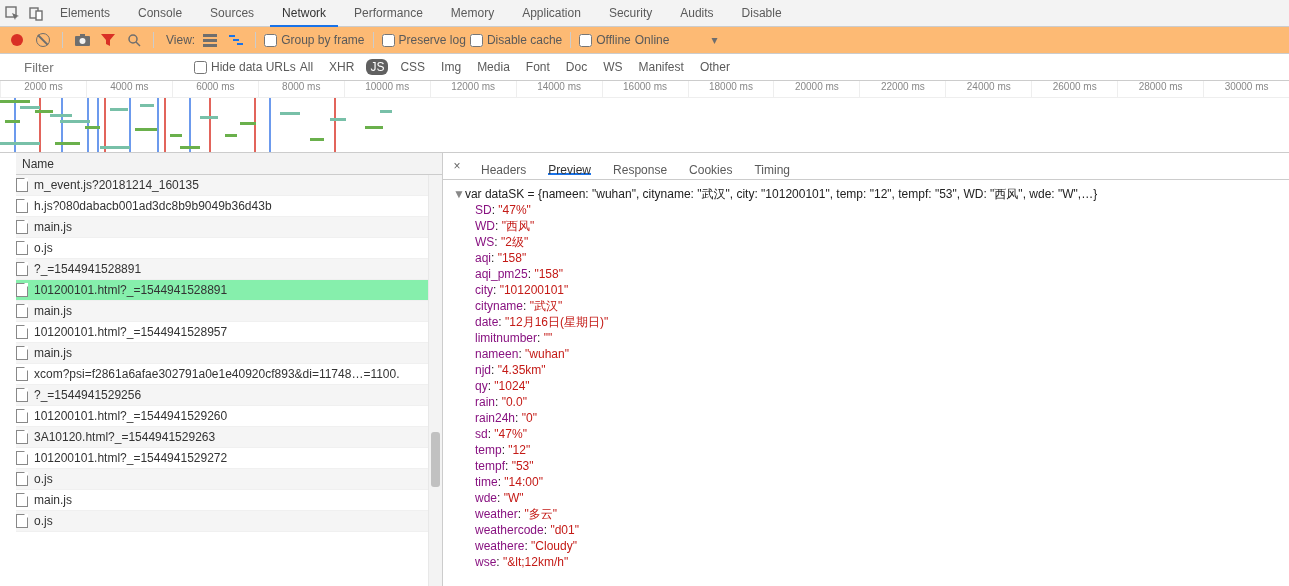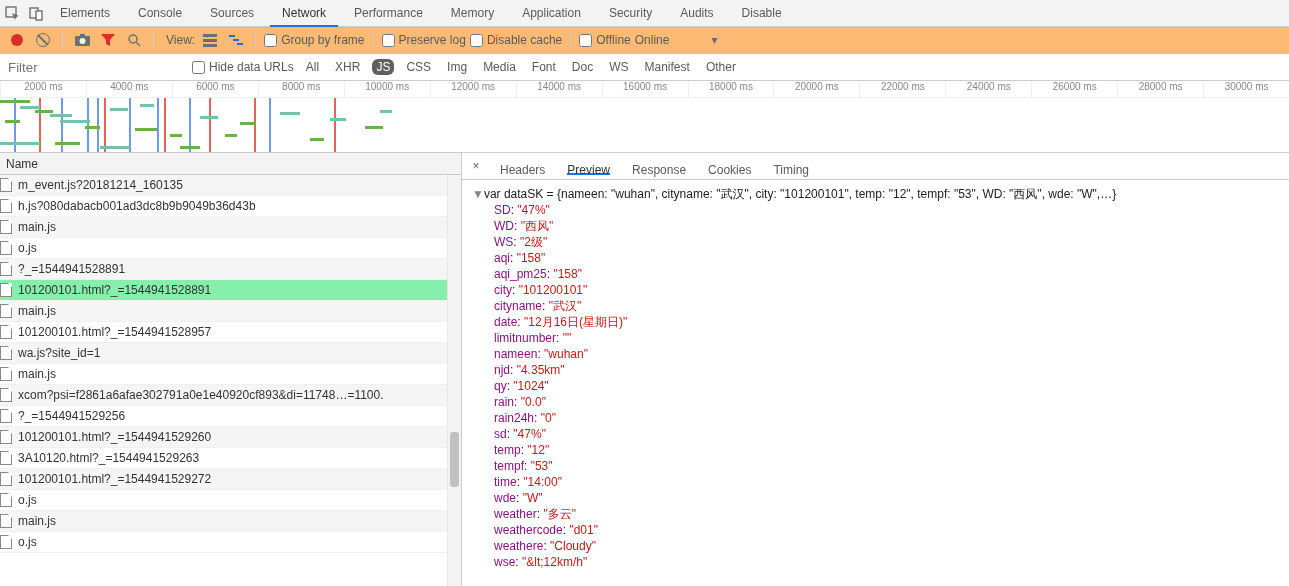--- a/index.html
+++ b/index.html
@@ -18,35 +18,35 @@
 .toolbar label { display: flex; align-items: center; gap: 4px; color: #5a5a5a; cursor: pointer; }
 .toolbar input[type=checkbox] { width: 13px; height: 13px; }
 .toolbar .view-label { color: #5a5a5a; margin-left: 4px; }
 
 .circle-red { width: 12px; height: 12px; border-radius: 50%; background: #d93025; }
 .icon-no { width: 14px; height: 14px; border: 1.5px solid #6e6e6e; border-radius: 50%; position: relative; }
 .icon-no::after { content: ""; position: absolute; width: 14px; height: 1.5px; background: #6e6e6e; top: 5.3px; left: -1px; transform: rotate(45deg); }
 
 
 .filter-bar { height: 27px; border-bottom: 1px solid #ccc; display: flex; align-items: center; background: #fff; }
-.filter-input { width: 170px; height: 20px; border: none; outline: none; padding: 0 6px; color: #ef4444; margin-left: 2px; }
-.filter-types { display: flex; align-items: center; gap: 8px; margin-left: 20px; justify-content: flex-end; }
+.filter-input { width: 170px; height: 20px; border: none; outline: none; padding: 0 6px; color: #ef4444; margin-left: 18px; }
+.filter-types { display: flex; align-items: center; margin-left: 6px; justify-content: flex-end; }
 .filter-types label { display: flex; align-items: center; gap: 4px; color: #5a5a5a; }
 .ft { color: #5a5a5a; cursor: pointer; padding: 1px 4px; border-radius: 6px; }
 .ft.active { background: #606060; color: #fff; }
 
 
 .timeline { height: 72px; border-bottom: 1px solid #ccc; background: #fff; position: relative; overflow: hidden; }
 .timeline-ticks { height: 17px; border-bottom: 1px solid #eee; display: flex; }
 .timeline-ticks div { flex: 1; font-size: 10px; color: #888; text-align: center; border-left: 1px solid #eee; }
 .waterfall { position: absolute; top: 17px; left: 0; width: 420px; height: 55px; }
 
 
 .main { display: flex; height: calc(586px - 27px - 27px - 27px - 72px); }
-.left { width: 462px; border-right: 1px solid #ccc; display: flex; flex-direction: column; position: relative; }
+.left { width: 427px; border-right: 1px solid #ccc; display: flex; flex-direction: column; position: relative; margin-left: 16px; }
 .left-header { height: 22px; border-bottom: 1px solid #ccc; background: #f3f3f3; display: flex; align-items: center; padding-left: 6px; color: #333; }
 .left-list { flex: 1; overflow-y: auto; }
 .req-row { height: 21px; display: flex; align-items: center; border-bottom: 1px solid #f0f0f0; cursor: pointer; white-space: nowrap; overflow: hidden; text-overflow: ellipsis; }
 .req-row:nth-child(odd) { background: #f5f5f5; }
 .req-row:nth-child(even) { background: #fff; }
 .req-row.selected { background: #86efac; }
 .file-icon { width: 12px; height: 14px; border: 1px solid #888; margin-right: 6px; position: relative; flex-shrink: 0; background:#fff; }
 .file-icon::after { content:""; position:absolute; top:-1px; right:-1px; width:0;height:0;border-style:solid;border-width:0 4px 4px 0;border-color:transparent #fff transparent transparent;}
 .left-scroll { position:absolute; right:0; top:22px; bottom:0; width:14px; background:#f3f3f3; border-left:1px solid #e8e8e8;}
 .left-scroll-thumb{ position:absolute; left:2px; right:2px; top:257px; height:55px; background:#c1c1c1; border-radius:3px;}
@@ -274,24 +274,20 @@
         <div class="req-row">
           <div class="file-icon"></div>
           <span>main.js</span>
         </div>
         <div class="req-row">
           <div class="file-icon"></div>
           <span>101200101.html?_=1544941528957</span>
         </div>
         <div class="req-row">
           <div class="file-icon"></div>
-          <span>wa.js?site_id=1</span>
-        </div>
-        <div class="req-row">
-          <div class="file-icon"></div>
           <span>main.js</span>
         </div>
         <div class="req-row">
           <div class="file-icon"></div>
           <span>xcom?psi=f2861a6afae302791a0e1e40920cf893&amp;di=11748…=1100.</span>
         </div>
         <div class="req-row">
           <div class="file-icon"></div>
           <span>?_=1544941529256</span>
         </div>

